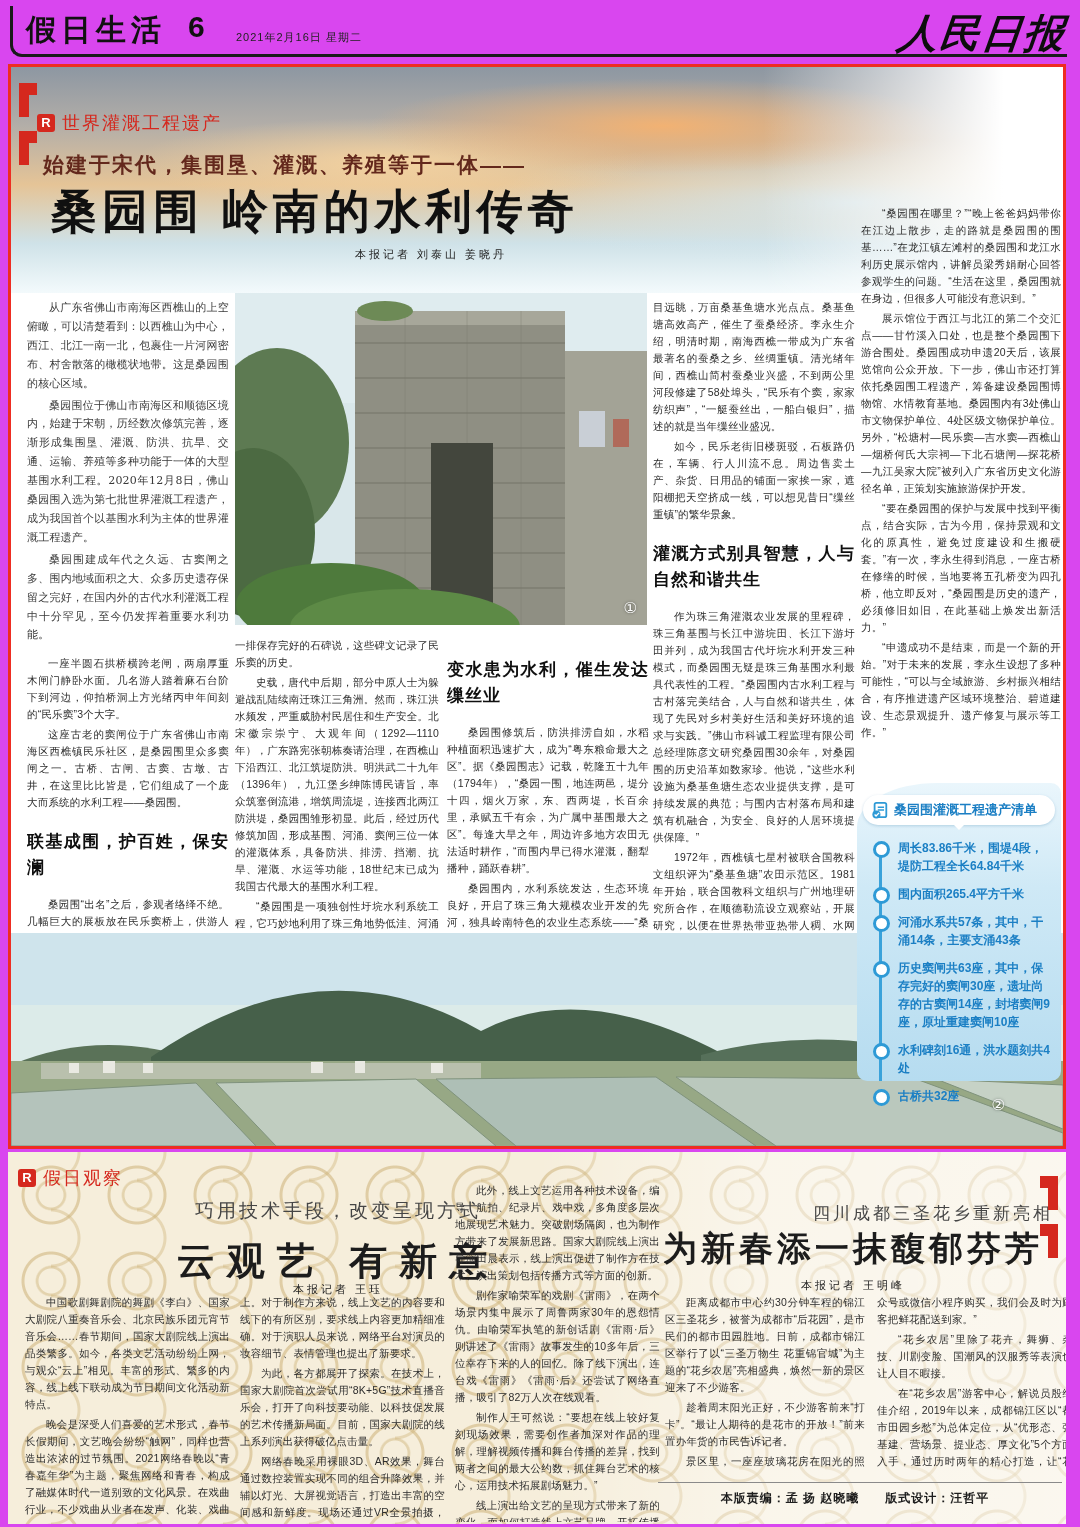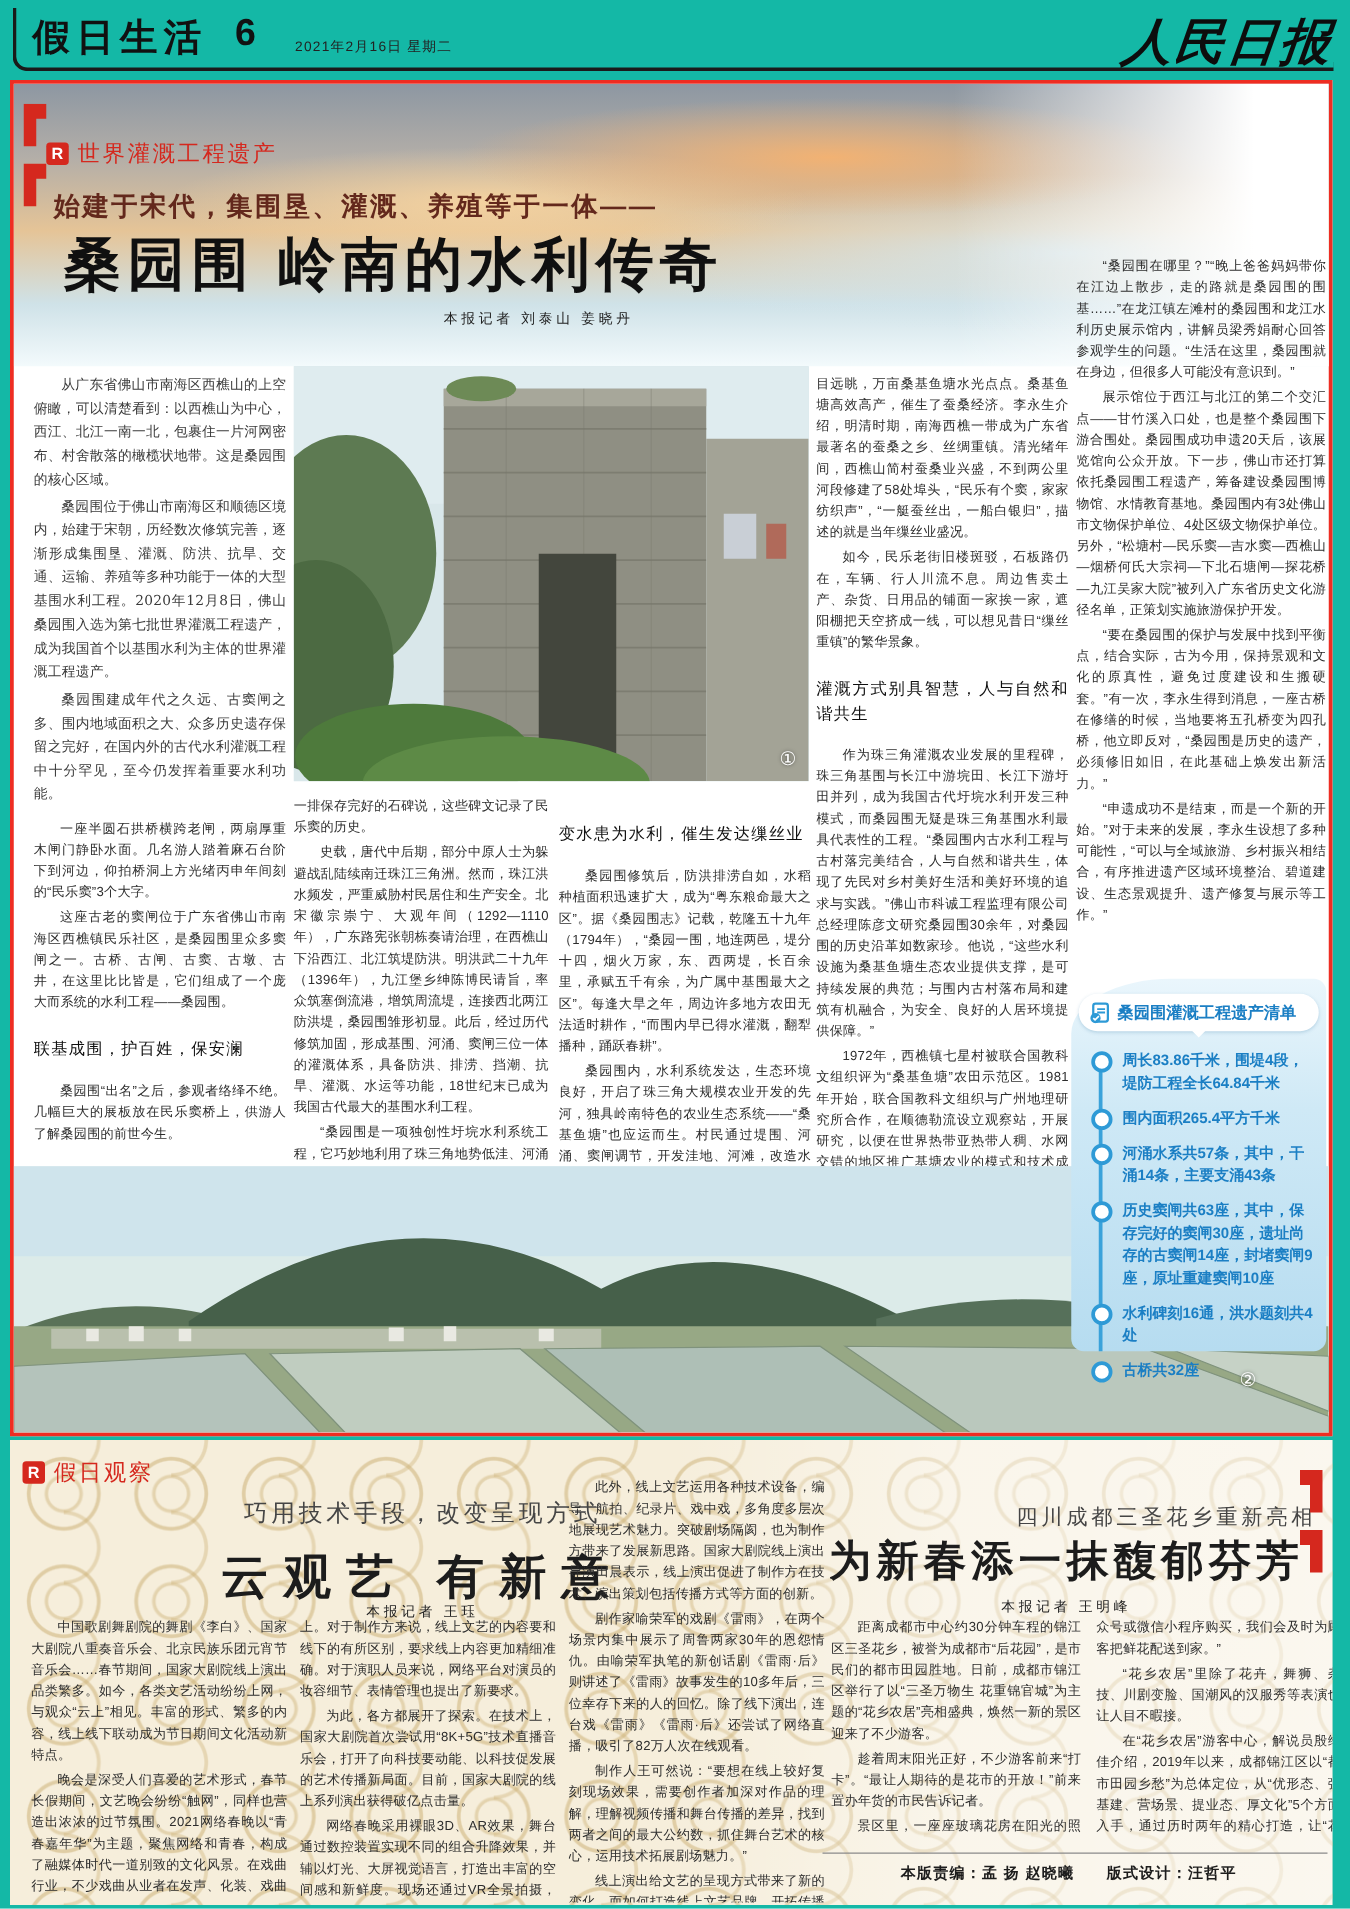--- a/index.html
+++ b/index.html
@@ -1,16 +1,16 @@
 <!DOCTYPE html>
 <html><head>
 <meta charset="utf-8">
 <style>
   html,body{margin:0;padding:0;background:#fff;}
-  .page{position:relative;width:1080px;height:1527px;background:#14b8a6;overflow:hidden;
+  .page{position:relative;width:1080px;height:1527px;background:#d946ef;overflow:hidden;
         font-family:"Liberation Sans","DejaVu Sans",sans-serif;color:#222;}
 
   
   .hdr-rule{position:absolute;left:10px;top:6px;width:1054px;height:48px;
             border-left:3px solid #1a1a1a;border-bottom:3px solid #1a1a1a;border-radius:0 0 0 12px;}
   .hdr-title{position:absolute;left:26px;top:10px;font-size:30px;font-weight:bold;letter-spacing:5px;color:#111;}
   .hdr-pageno{position:absolute;left:188px;top:10px;font-size:30px;font-weight:bold;color:#111;}
   .hdr-date{position:absolute;left:236px;top:30px;font-size:11px;color:#222;letter-spacing:1px;}
   .masthead{position:absolute;right:14px;top:6px;font-size:40px;font-weight:bold;color:#0d0d0d;
             font-family:"DejaVu Serif","Liberation Serif",serif;font-style:italic;transform:skewX(-6deg);letter-spacing:2px;}
@@ -35,21 +35,21 @@
   .headline{position:absolute;left:40px;top:114px;width:760px;z-index:4;
             font-size:46px;font-weight:900;color:#101010;letter-spacing:5px;}
   .byline{position:absolute;left:40px;top:180px;width:760px;z-index:4;text-align:center;
           font-size:11px;color:#222;letter-spacing:3px;}
 
   .col{position:absolute;overflow:hidden;}
   .bp{margin:0 0 3px;font-size:10.5px;line-height:1.62;color:#2d2d2d;text-align:justify;
       text-indent:2em;letter-spacing:.2px;}
   .noind{text-indent:0;}
   .intro{font-family:"DejaVu Serif","Liberation Serif",serif;color:#3a3a3a;font-size:11px;line-height:1.72;}
-  .sec{font-size:13px;font-weight:normal;color:#0f0f0f;line-height:1.5;margin:18px 0 16px;letter-spacing:1px;text-align:justify;}
+  .sec{font-size:17px;font-weight:bold;color:#0f0f0f;line-height:1.5;margin:18px 0 16px;letter-spacing:1px;text-align:justify;}
   .sec.first{margin-top:20px;}
 
   .photo1{position:absolute;left:224px;top:226px;width:412px;height:332px;overflow:hidden;background:#d7e6ea;}
   .plabel{position:absolute;color:#fff;font-size:15px;line-height:1;text-shadow:0 0 3px rgba(0,0,0,.6);}
 
   .aside-title{font-size:16px;font-weight:bold;color:#101010;line-height:1.55;margin:0 0 14px;letter-spacing:.5px;text-align:justify;}
 
   .panorama{position:absolute;left:0;top:866px;right:0;bottom:0;overflow:hidden;background:#cfe4ec;}
 
   .panel{position:absolute;left:846px;top:716px;width:204px;height:298px;z-index:6;box-sizing:border-box;

